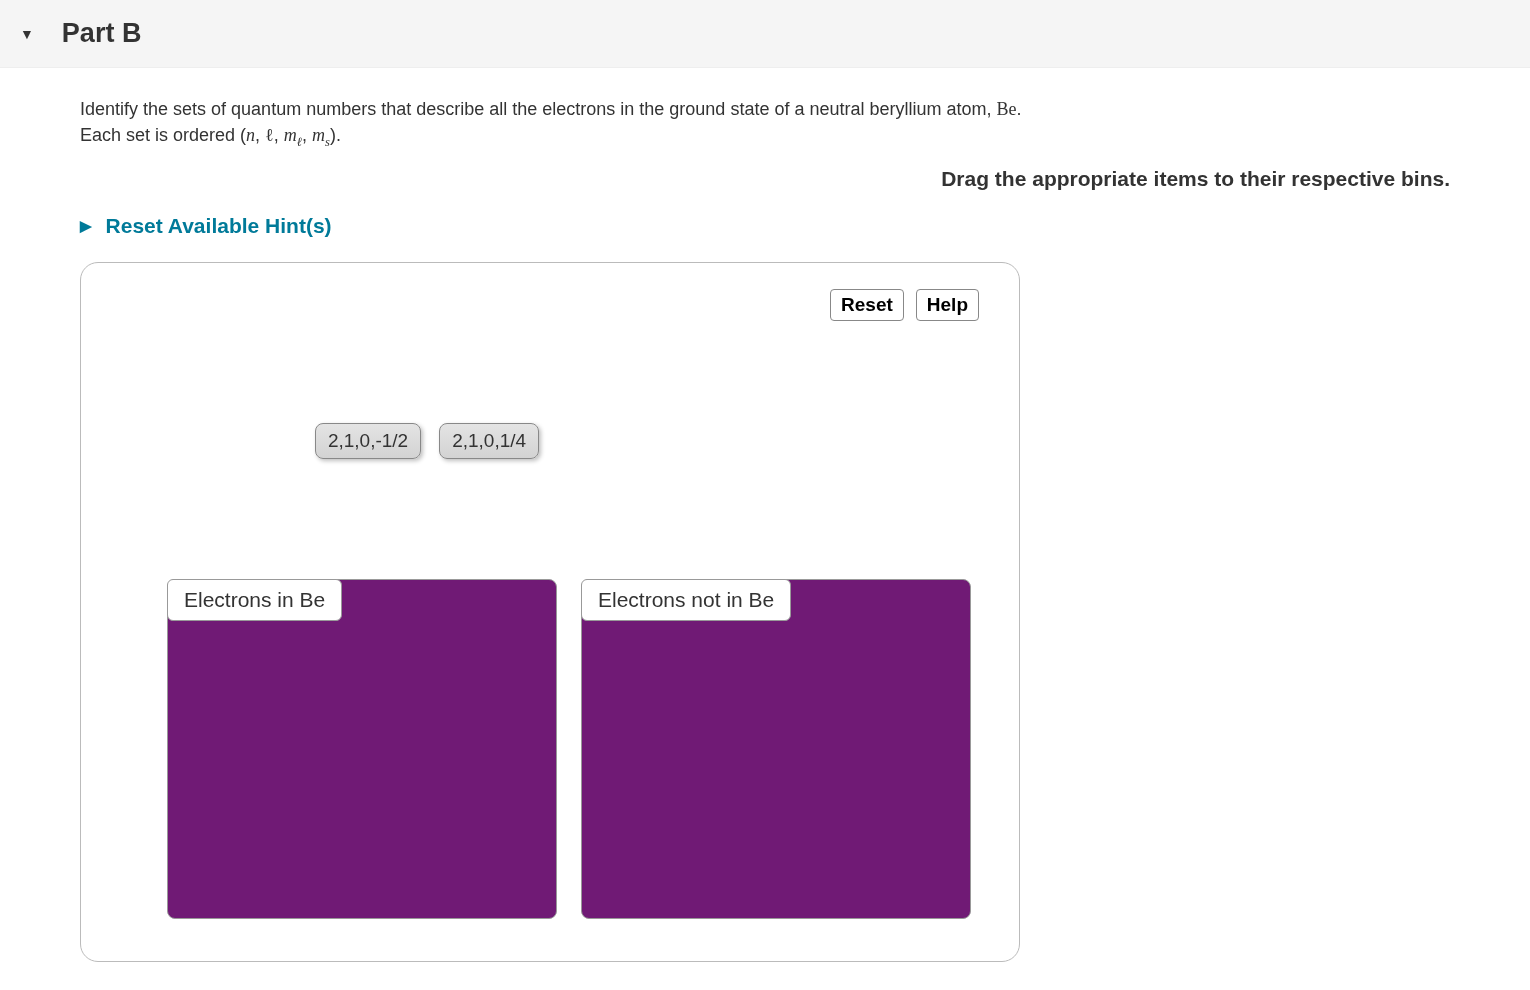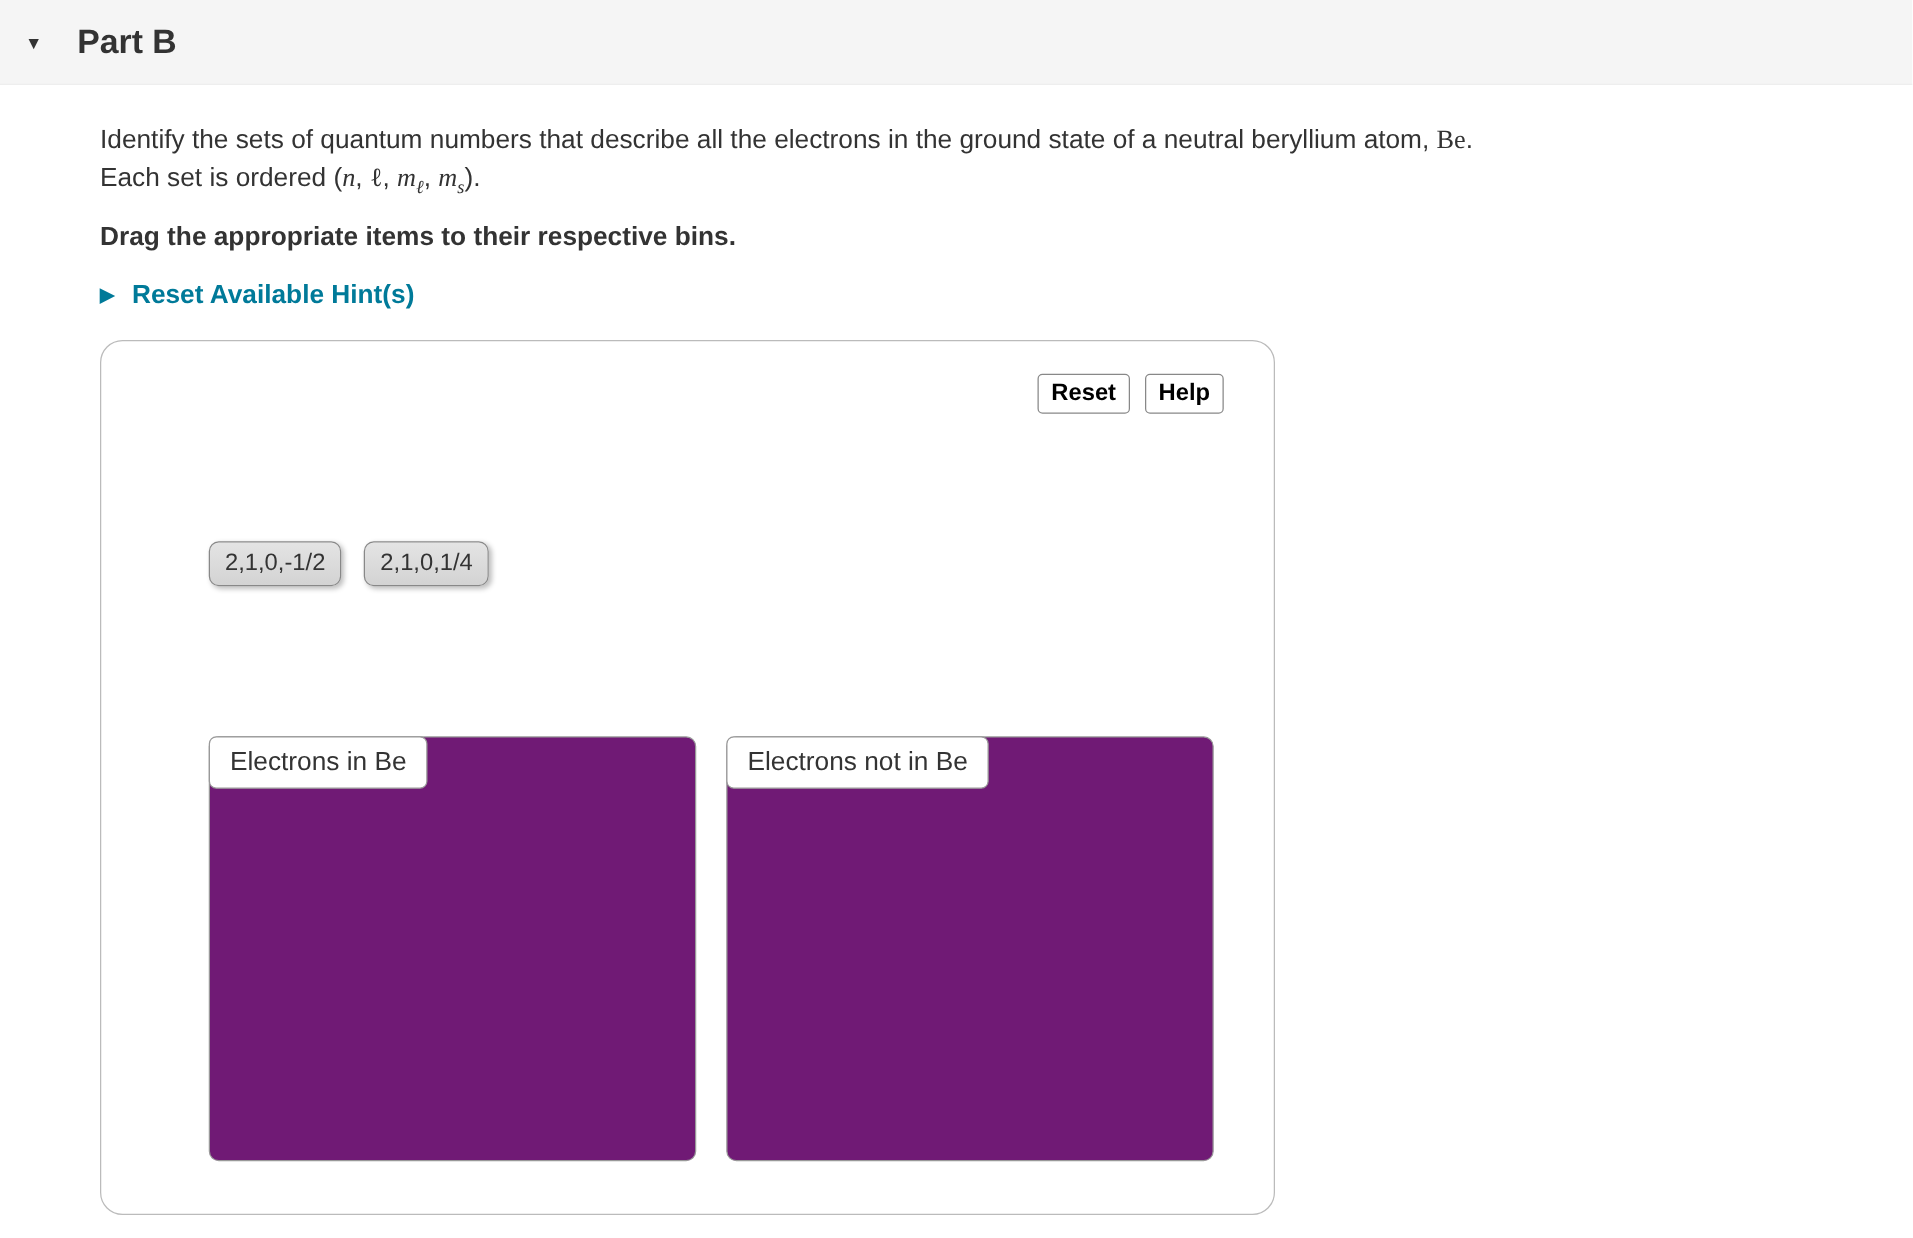--- a/index.html
+++ b/index.html
@@ -22,27 +22,27 @@
       margin-right: 28px;
       cursor: pointer;
     }
     .part-header .label {
       font-weight: bold;
       font-size: 27px;
     }
     .content {
       padding: 28px 80px 0 80px;
     }
-    .prompt { font-size: 21px; line-height: 1.45; margin-bottom: 8px; }
+    .prompt { font-size: 18px; line-height: 1.45; margin-bottom: 8px; }
     .prompt .sym-n { font-style: italic; font-family: Georgia, serif; }
     .prompt .sym-l { font-family: Georgia, serif; }
     .prompt .sym-m { font-family: Georgia, serif; font-style: italic; }
     .prompt .sub { font-size: 0.7em; vertical-align: sub; font-style: italic; font-family: Georgia, serif; }
     .prompt .be { font-family: Georgia, serif; }
-    .instruction { font-weight: bold; font-size: 21px; margin: 16px 0 22px; }
+    .instruction { font-weight: bold; font-size: 21px; margin: 16px 0 22px; text-align: right; }
     .hints {
       color: #007a99;
       font-weight: bold;
       font-size: 21px;
       cursor: pointer;
       display: inline-flex;
       align-items: center;
       margin-bottom: 24px;
     }
     .hints .tri { margin-right: 14px; font-size: 15px; }
@@ -77,21 +77,21 @@
       margin-top: 140px;
       margin-left: 60px;
       width: 810px;
     }
     .chips-row {
       display: flex;
       flex-wrap: wrap;
       gap: 18px;
       margin-bottom: 22px;
     }
-    .chips-row.center { width: 520px; margin-left: 0; }
+    .chips-row.center { justify-content: center; width: 520px; margin-left: 0; }
     .chip {
       background: linear-gradient(#e4e4e4, #d3d3d3);
       border: 1px solid #888;
       border-radius: 8px;
       padding: 6px 12px;
       font-size: 19px;
       box-shadow: 2px 2px 4px rgba(0,0,0,0.25);
       cursor: move;
       white-space: nowrap;
     }

